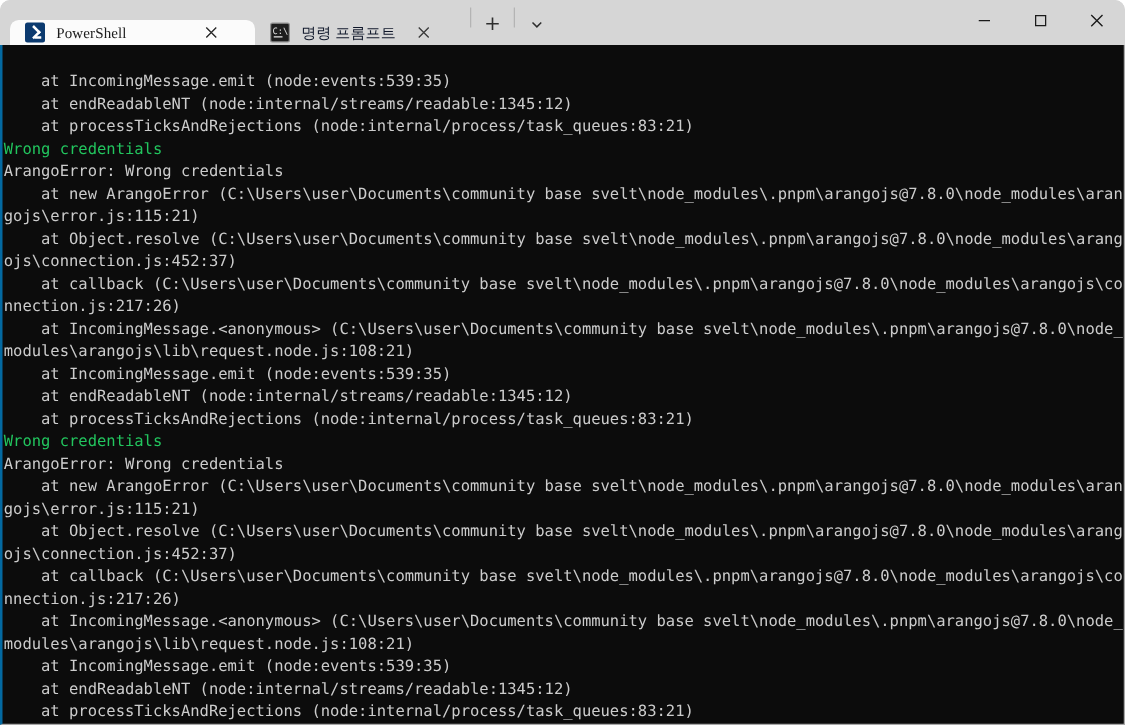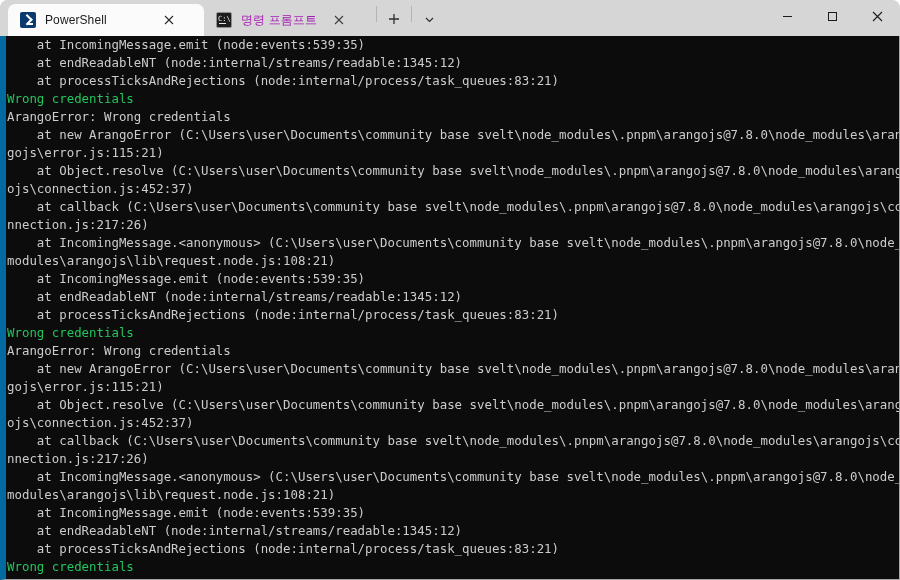--- a/index.html
+++ b/index.html
@@ -35,48 +35,49 @@
   }
 
   #tabstrip {
     display: flex;
     align-items: flex-end;
     height: 36px;
     padding-left: 8px;
   }
 
   .tab {
-    height: 32px;
+    height: 20px;
     display: flex;
     align-items: center;
     padding: 0 24px 0 12px;
     gap: 9px;
     border-radius: 7px 7px 0 0;
     font-size: 12px;
     position: relative;
     min-width: 150px;
+    font-family: Liberation Serif, serif;
   }
   .tab.active {
     background: #fbfbfb;
     width: 196px;
   }
   .tab.inactive {
     background: transparent;
     width: 170px;
   }
   .tab-title {
     flex: 1;
     white-space: nowrap;
     overflow: hidden;
     text-overflow: ellipsis;
     font-size: 12px;
     letter-spacing: .1px;
   }
   .tab.active .tab-title { color: #1b1b1b; }
-  .tab.inactive .tab-title { color: #a21caf; }
+  .tab.inactive .tab-title { color: #0f172a; }
 
   
   .ico-pwsh {
     width: 16px; height: 16px;
     background: #0b3a6f;
     border-radius: 2px;
     position: relative;
     flex: 0 0 16px;
     overflow: hidden;
   }
@@ -163,26 +164,26 @@
     display: flex;
     align-items: center;
     justify-content: center;
   }
   .capbtn svg { display: block; }
 
   
   #terminal {
     flex: 1 1 auto;
     background: #0c0c0c;
-    border-left: 6px solid #0369a1;
+    border-left: 2px solid #0369a1;
     border-right: 1px solid #a8a8a8;
     border-bottom: 1px solid #a8a8a8;
     overflow: hidden;
     position: relative;
-    padding: 0 0 0 0;
+    padding: 20px 0 0 0;
   }
 
   #screen {
     font-family: "DejaVu Sans Mono", monospace;
     font-size: 12.4px;
     line-height: 18px;
     color: #cccccc;
     white-space: pre;
     padding-left: 1px;
   }

